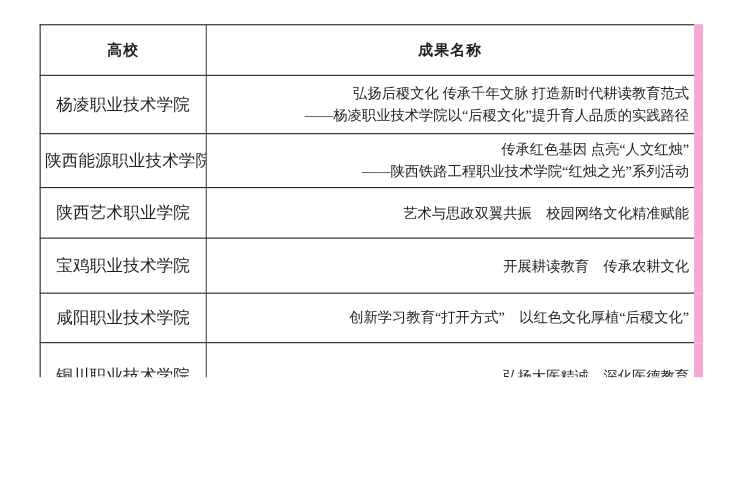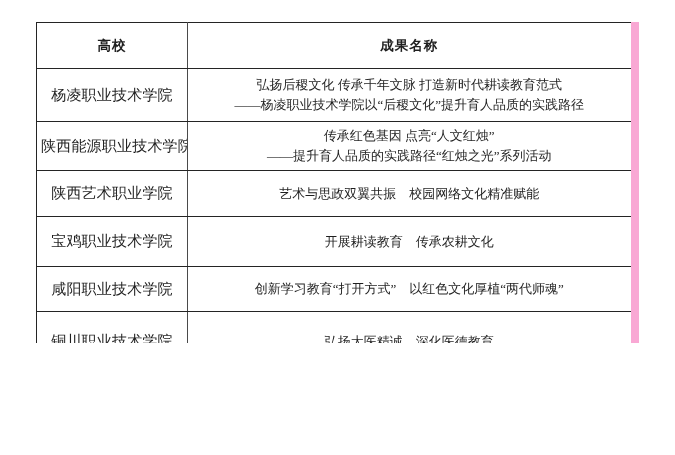--- a/index.html
+++ b/index.html
@@ -52,21 +52,21 @@
   td.college {
     font-size: 15px;
     white-space: nowrap;
     letter-spacing: 0.2px;
   }
 
   td.result {
     font-size: 13px;
     line-height: 20px;
   }
-  td.result .line { text-align: center; }
+  td.result .line { text-align: right; }
 
   
   tr.hdr  { height: 46px; }
   tr.r0   { height: 53px; }
   tr.r1   { height: 46px; }
   tr.r2   { height: 51px; }
   tr.r3   { height: 49px; }
   tr.r4   { height: 46px; }
   tr.r5   { height: 50px; padding-left: 36px; }
   tr.r6   { height: 45px; }
@@ -94,42 +94,42 @@
           <div class="line">——杨凌职业技术学院以“后稷文化”提升育人品质的实践路径</div>
         </td>
       </tr>
 
 
 
       <tr class="r3">
         <td class="college">陕西能源职业技术学院</td>
         <td class="result">
           <div class="line">传承红色基因 点亮“人文红烛”</div>
-          <div class="line">——提升育人品质的实践路径“红烛之光”系列活动</div>
+          <div class="line">——陕西铁路工程职业技术学院“红烛之光”系列活动</div>
         </td>
       </tr>
 
       <tr class="r4">
         <td class="college">陕西艺术职业学院</td>
         <td class="result">
           <div class="line">艺术与思政双翼共振　校园网络文化精准赋能</div>
         </td>
       </tr>
 
       <tr class="r5">
         <td class="college">宝鸡职业技术学院</td>
         <td class="result">
           <div class="line">开展耕读教育　传承农耕文化</div>
         </td>
       </tr>
 
       <tr class="r6">
         <td class="college">咸阳职业技术学院</td>
         <td class="result">
-          <div class="line">创新学习教育“打开方式”　以红色文化厚植“两代师魂”</div>
+          <div class="line">创新学习教育“打开方式”　以红色文化厚植“后稷文化”</div>
         </td>
       </tr>
 
       <tr class="r7">
         <td class="college">铜川职业技术学院</td>
         <td class="result">
           <div class="line">弘扬大医精诚　深化医德教育</div>
         </td>
       </tr>
     </tbody>

